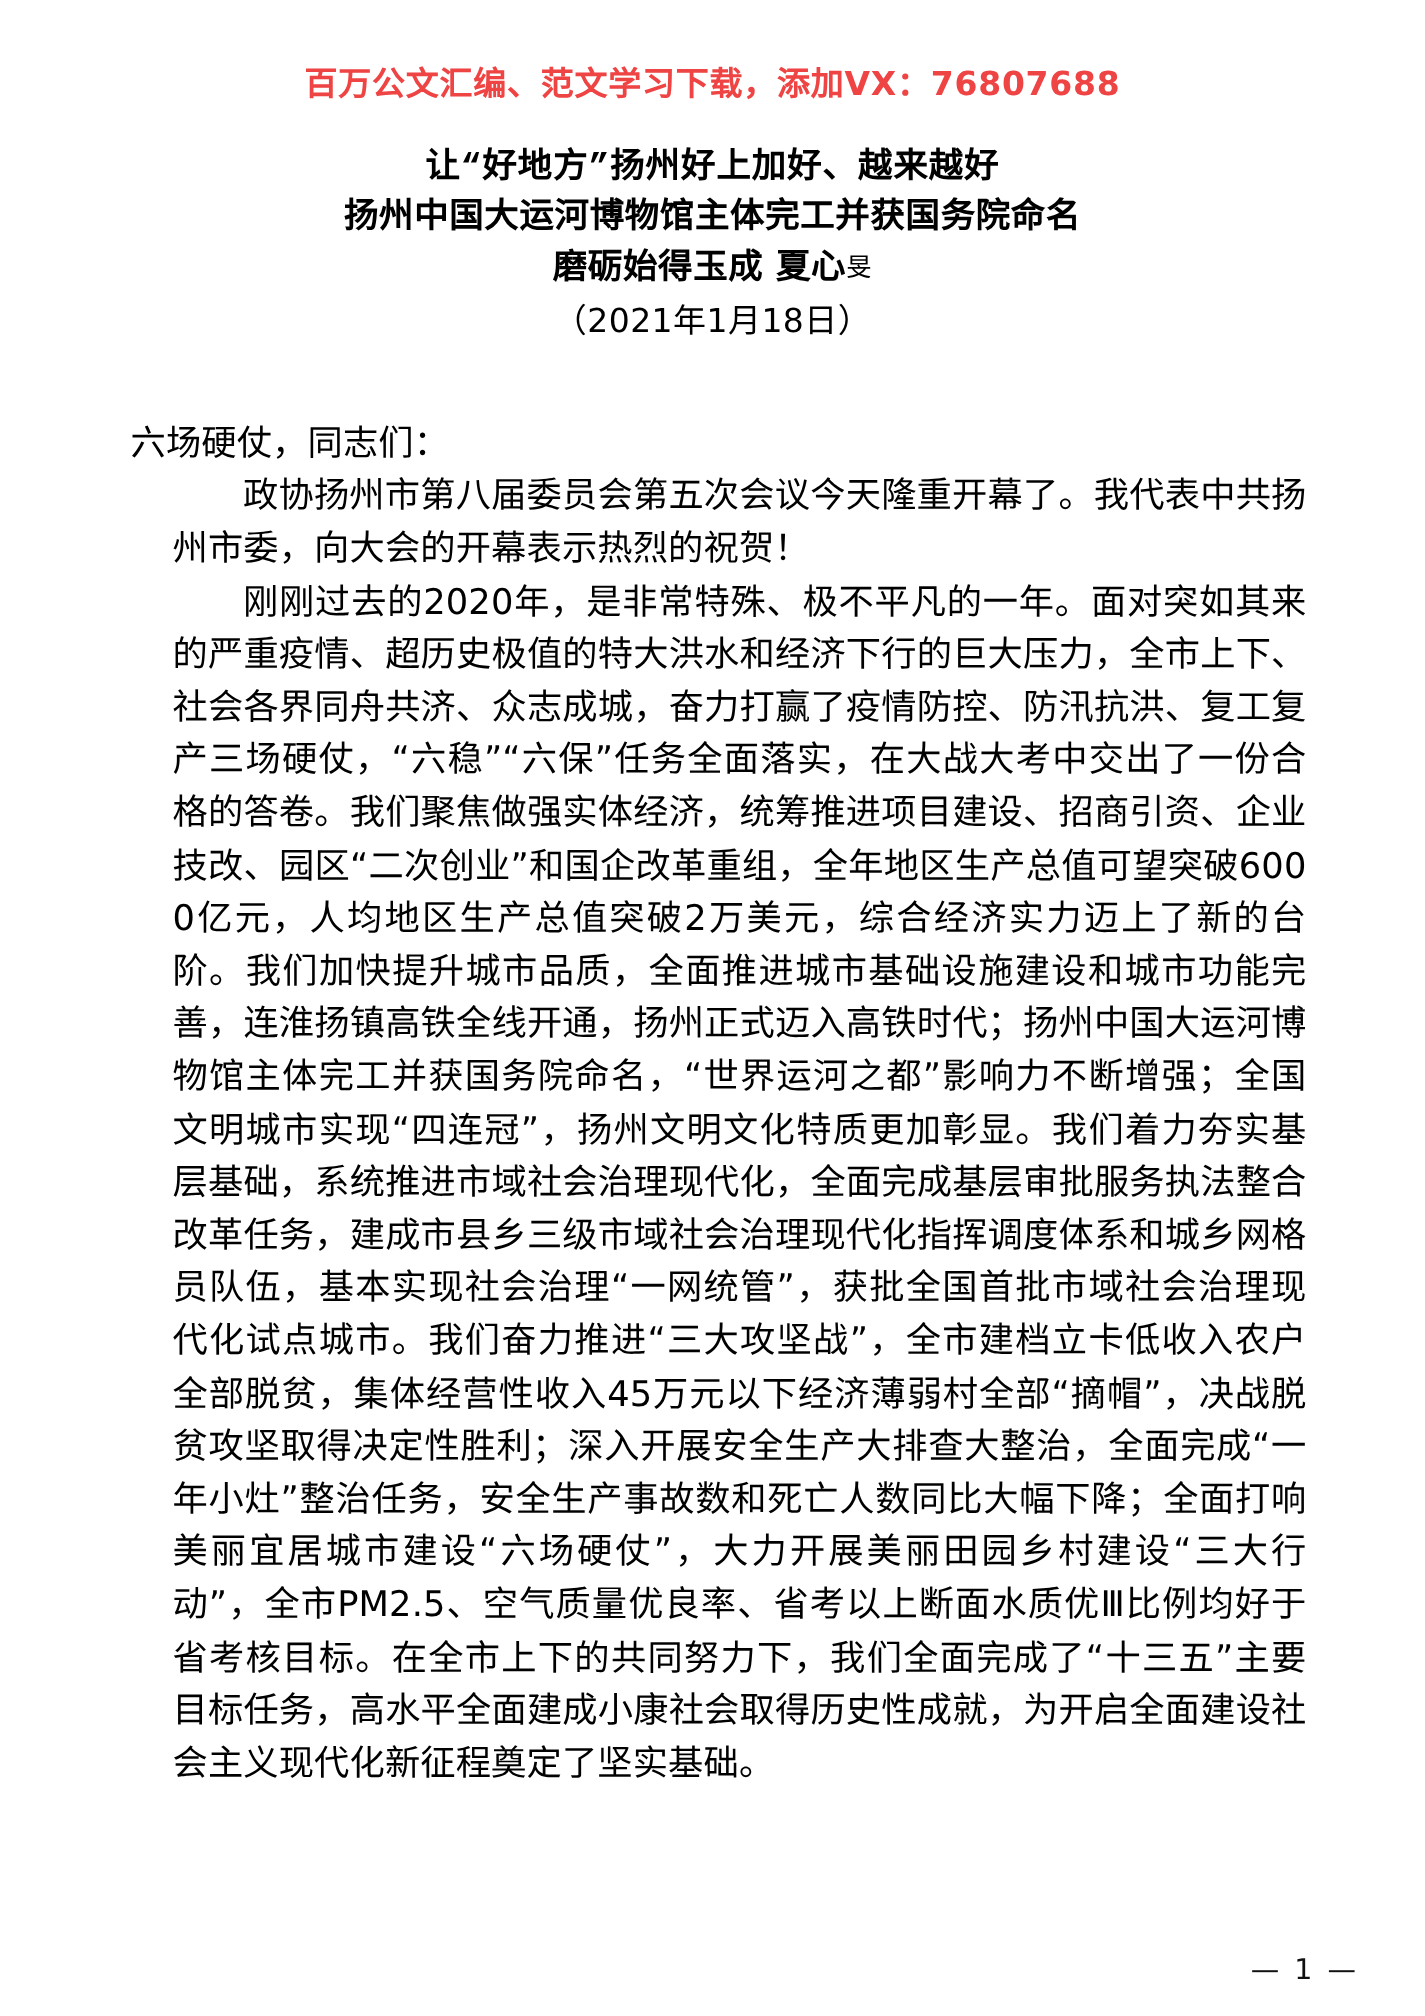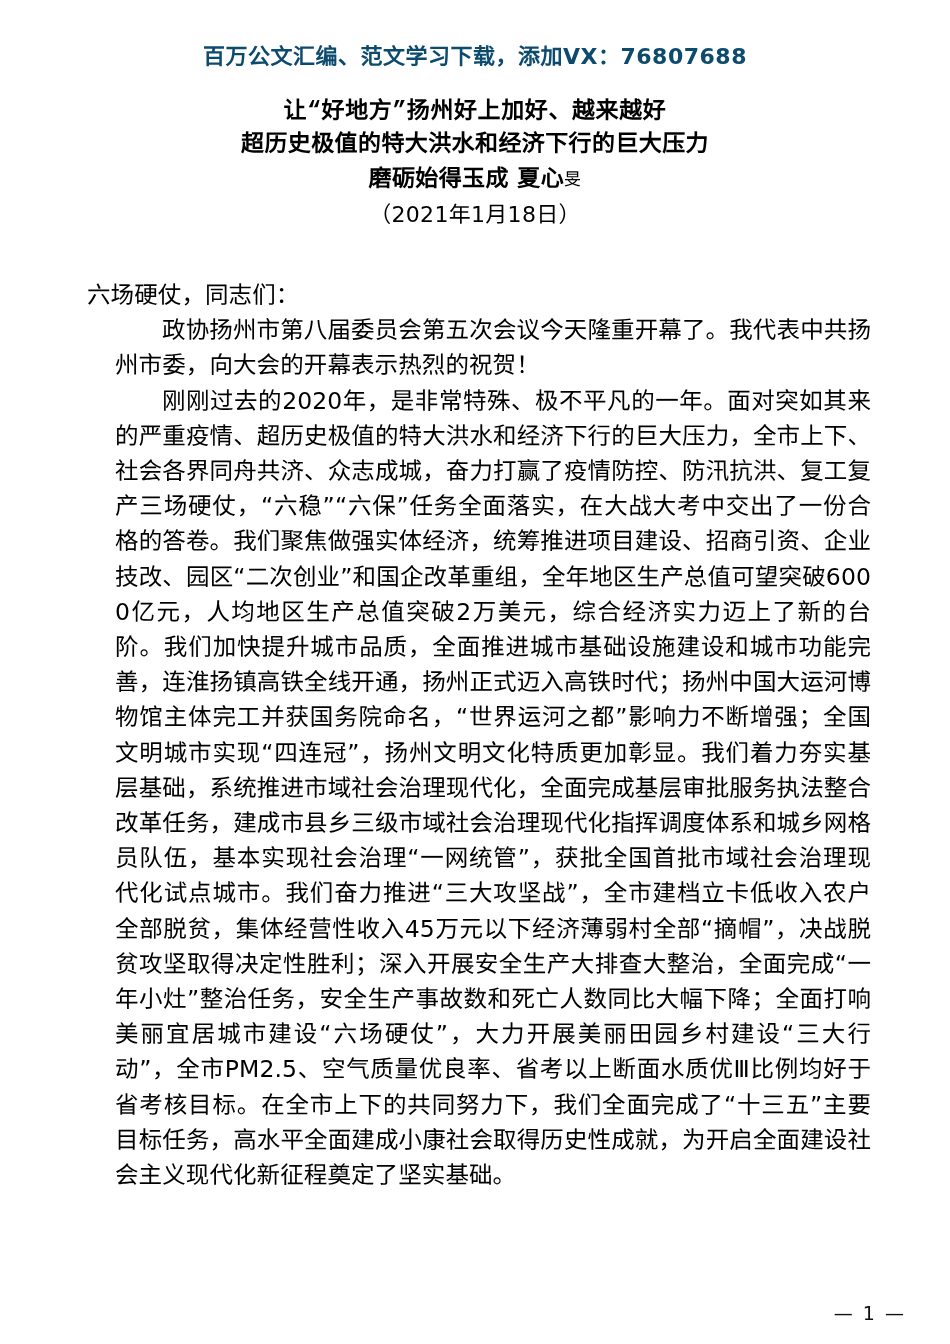--- a/index.html
+++ b/index.html
@@ -115,25 +115,25 @@
     line-height: 26px;
     color: #111;
     letter-spacing: 2px;
   }
 </style>
 </head>
 <body>
 
 <div class="page">
 
-  <div class="promo-banner" style="color: #0c4a6e;">百万公文汇编、范文学习下载，添加VX：76807688</div>
+  <div class="promo-banner" style="color: #ef4444;">百万公文汇编、范文学习下载，添加VX：76807688</div>
 
   <div class="title-block">
     <div class="title-line doc-title">让“好地方”扬州好上加好、越来越好</div>
-    <div class="title-line">超历史极值的特大洪水和经济下行的巨大压力</div>
+    <div class="title-line">扬州中国大运河博物馆主体完工并获国务院命名</div>
     <div class="byline">
       <span>磨砺始得玉成  夏心</span><span class="name-fallback">旻</span>
     </div>
     <div class="date-line">（2021年1月18日）</div>
   </div>
 
   <div class="body-text">
     <p class="para salutation">六场硬仗，同志们：</p>
     <p class="para indent">政协扬州市第八届委员会第五次会议今天隆重开幕了。我代表中共扬州市委，向大会的开幕表示热烈的祝贺！</p>
     <p class="para indent">刚刚过去的2020年，是非常特殊、极不平凡的一年。面对突如其来的严重疫情、超历史极值的特大洪水和经济下行的巨大压力，全市上下、社会各界同舟共济、众志成城，奋力打赢了疫情防控、防汛抗洪、复工复产三场硬仗，“六稳”“六保”任务全面落实，在大战大考中交出了一份合格的答卷。我们聚焦做强实体经济，统筹推进项目建设、招商引资、企业技改、园区“二次创业”和国企改革重组，全年地区生产总值可望突破6000亿元，人均地区生产总值突破2万美元，综合经济实力迈上了新的台阶。我们加快提升城市品质，全面推进城市基础设施建设和城市功能完善，连淮扬镇高铁全线开通，扬州正式迈入高铁时代；扬州中国大运河博物馆主体完工并获国务院命名，“世界运河之都”影响力不断增强；全国文明城市实现“四连冠”，扬州文明文化特质更加彰显。我们着力夯实基层基础，系统推进市域社会治理现代化，全面完成基层审批服务执法整合改革任务，建成市县乡三级市域社会治理现代化指挥调度体系和城乡网格员队伍，基本实现社会治理“一网统管”，获批全国首批市域社会治理现代化试点城市。我们奋力推进“三大攻坚战”，全市建档立卡低收入农户全部脱贫，集体经营性收入45万元以下经济薄弱村全部“摘帽”，决战脱贫攻坚取得决定性胜利；深入开展安全生产大排查大整治，全面完成“一年小灶”整治任务，安全生产事故数和死亡人数同比大幅下降；全面打响美丽宜居城市建设“六场硬仗”，大力开展美丽田园乡村建设“三大行动”，全市PM2.5、空气质量优良率、省考以上断面水质优Ⅲ比例均好于省考核目标。在全市上下的共同努力下，我们全面完成了“十三五”主要目标任务，高水平全面建成小康社会取得历史性成就，为开启全面建设社会主义现代化新征程奠定了坚实基础。</p>

